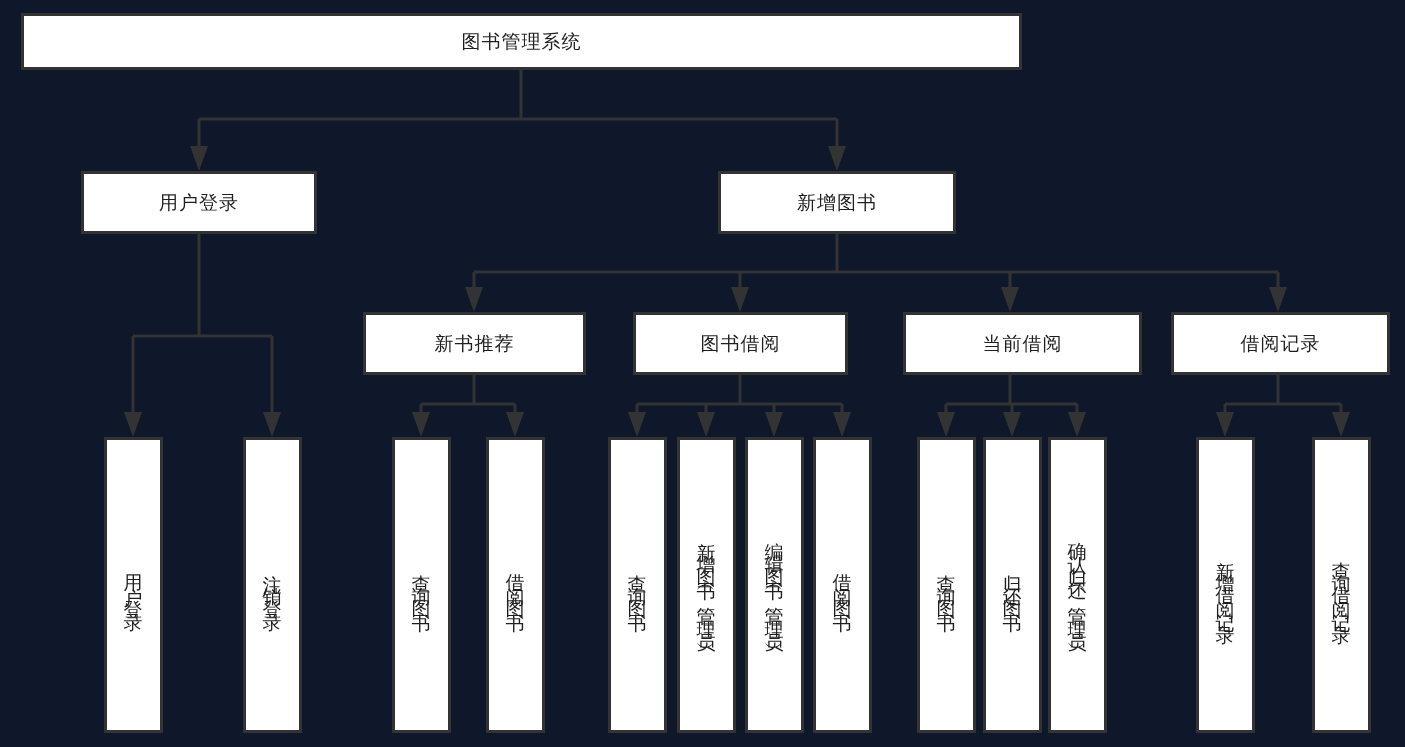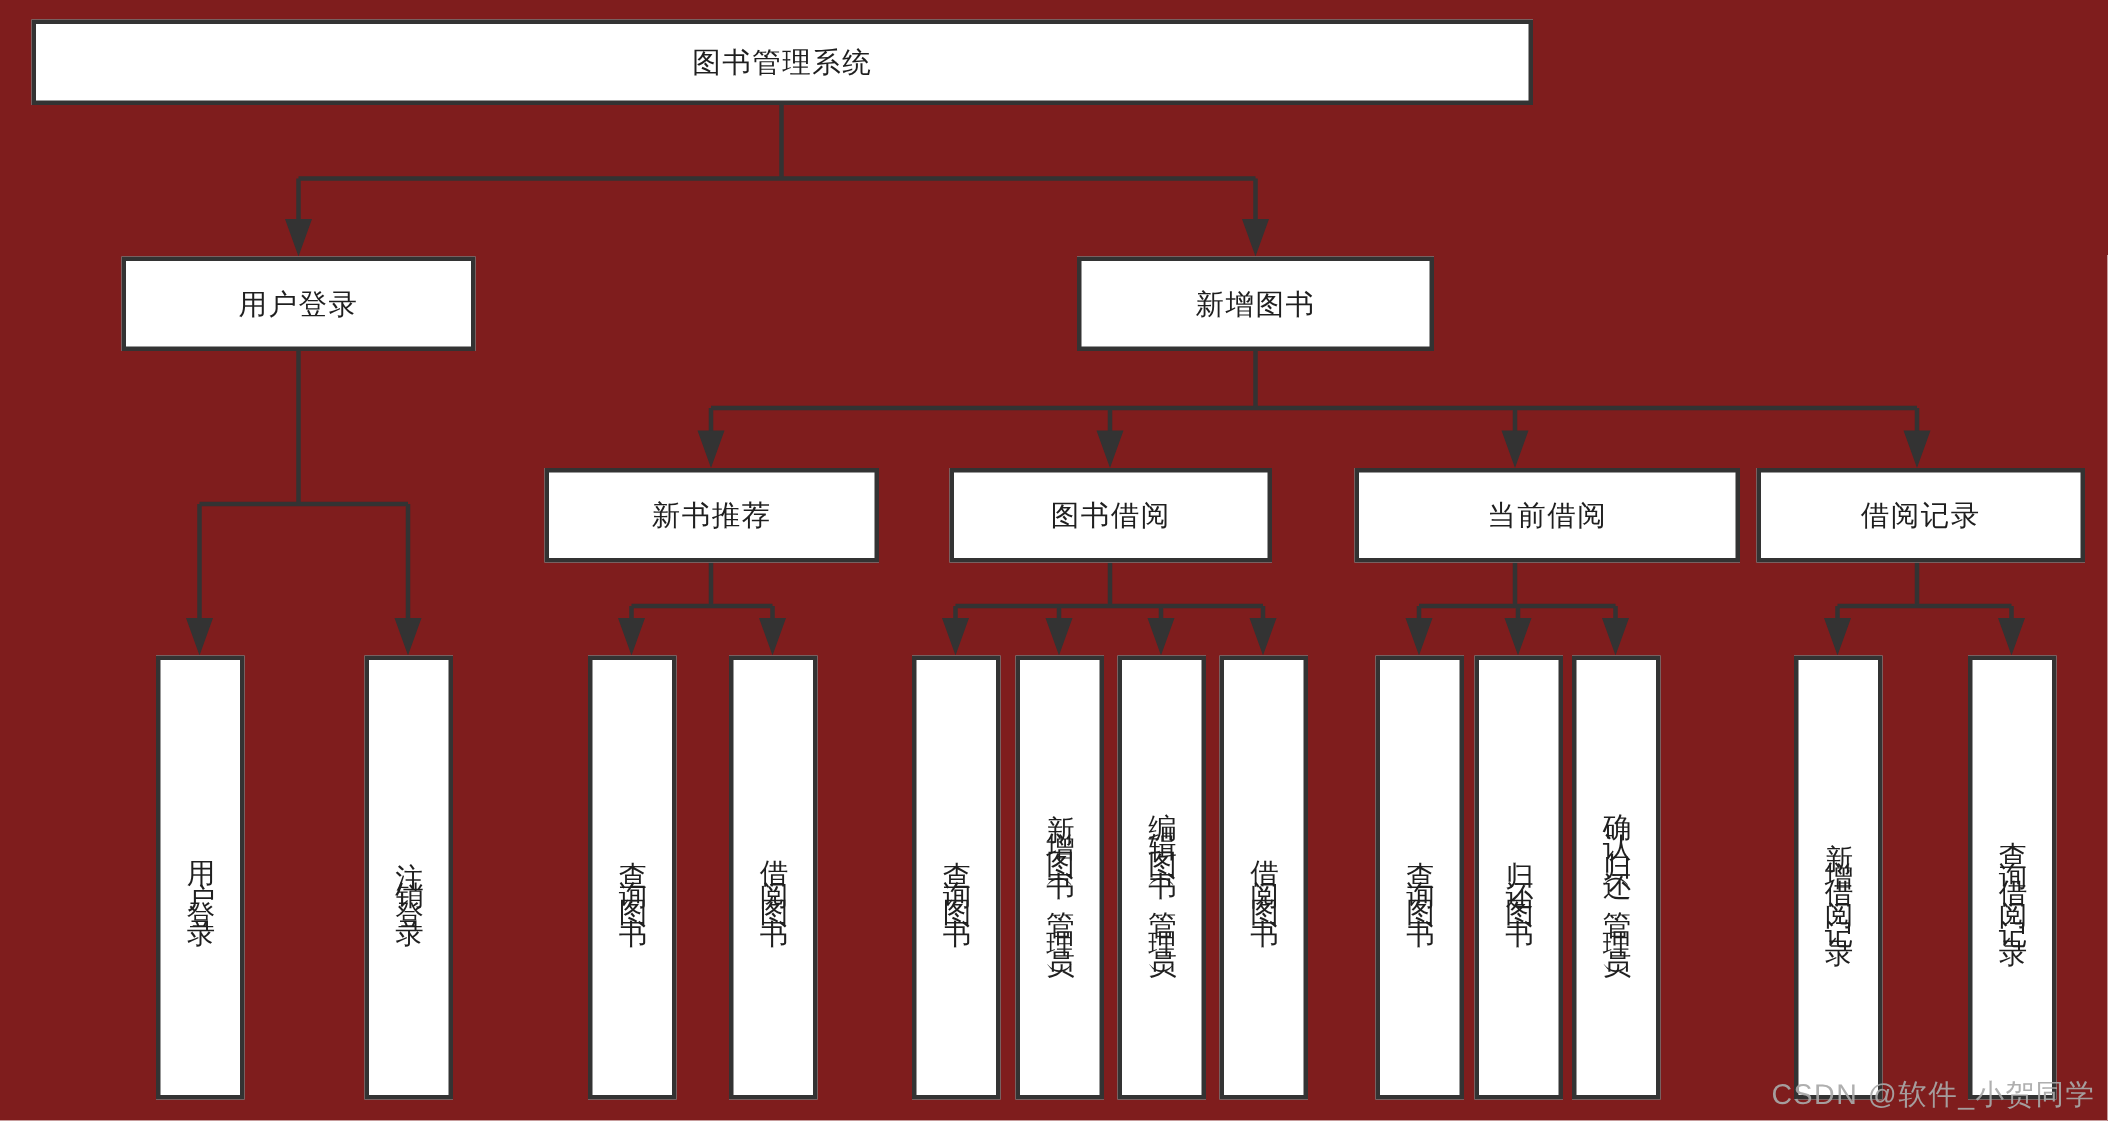--- a/index.html
+++ b/index.html
@@ -4,21 +4,21 @@
 <style>
   html, body {
     margin: 0; padding: 0;
     background: #ffffff;
     font-family: "Liberation Sans", sans-serif;
   }
   .canvas {
     position: relative;
     width: 1405px;
     height: 747px;
-    background: #7f1d1d;
+    background: #0f172a;
     overflow: hidden;
   }
   .connectors {
     position: absolute;
     left: 0; top: 0;
     width: 1405px; height: 747px;
     pointer-events: none;
   }
   .box {
     position: absolute;
@@ -89,21 +89,21 @@
          M1332 412 L1350 412 L1341 437 Z"></path>
   </svg>
 
   <div class="box" style="left:21px; top:13px; width:1001px; height:57px;">图书管理系统</div>
 
   <div class="box" style="left:81px; top:171px; width:236px; height:63px;">用户登录</div>
   <div class="box" style="left:718px; top:171px; width:238px; height:63px;">新增图书</div>
 
   <div class="box" style="left:633px; top:312px; width:215px; height:63px;">图书借阅</div>
   <div class="box" style="left:363px; top:312px; width:223px; height:63px;">新书推荐</div>
-  <div class="box" style="left:903px; top:312px; width:257px; height:63px;">当前借阅</div>
+  <div class="box" style="left:903px; top:312px; width:239px; height:63px;">当前借阅</div>
   <div class="box" style="left:1171px; top:312px; width:219px; height:63px;">借阅记录</div>
 
   <div class="vbox" style="left:104px;">
     <span>用户登录</span>
   </div>
   <div class="vbox" style="left:243px;">
     <span>注销登录</span>
   </div>
 
   <div class="vbox" style="left:392px;">
@@ -136,15 +136,14 @@
     <span>确认归还（管理员）</span>
   </div>
 
   <div class="vbox" style="left:1196px;">
     <span>新增借阅记录</span>
   </div>
   <div class="vbox" style="left:1312px;">
     <span>查询借阅记录</span>
   </div>
 
-  <div class="watermark">CSDN @软件_小贺同学</div>
 
 </div>
 
 </body></html>

